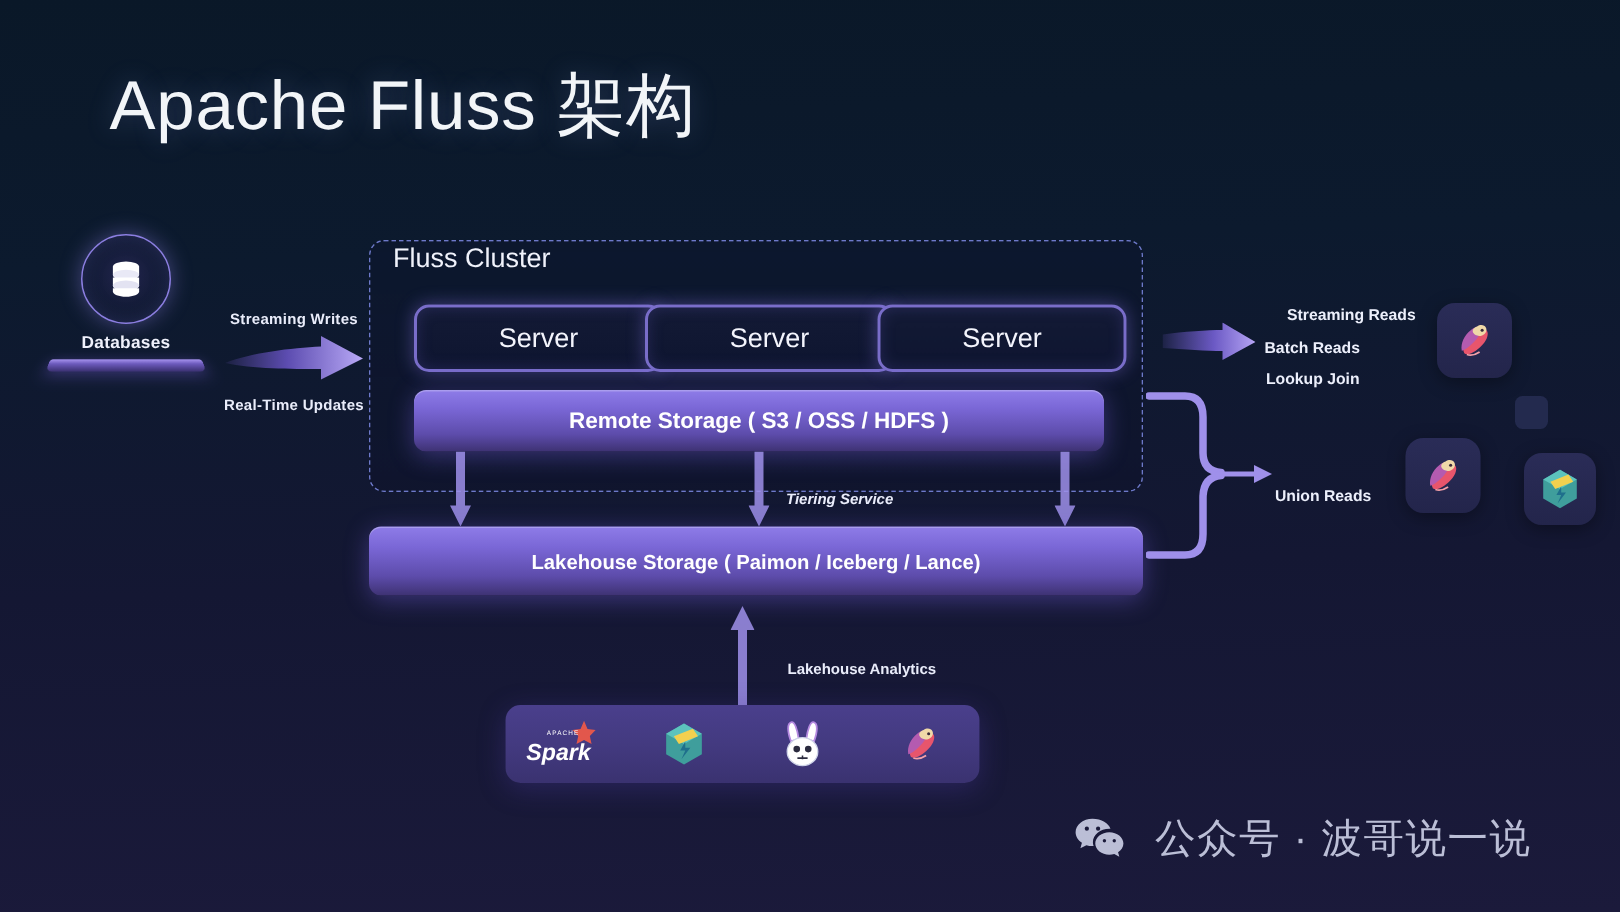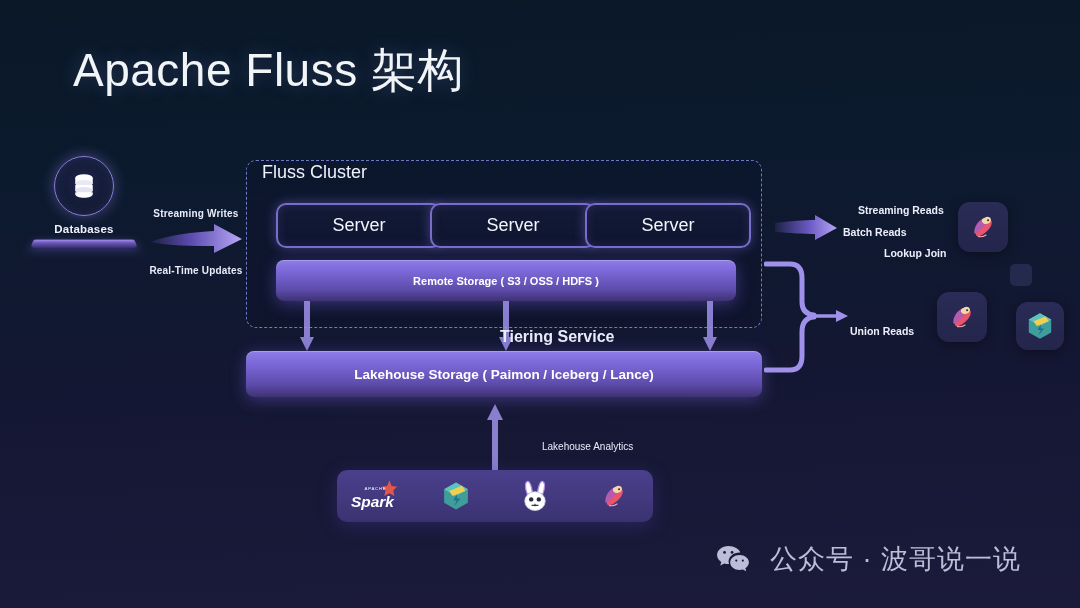--- a/index.html
+++ b/index.html
@@ -88,45 +88,45 @@
 
   .bar {
     border-radius: 8px;
     display: flex; align-items: center; justify-content: center;
     color: #fff;
     background: linear-gradient(180deg, #8e7ce8 0%, #7a67d6 30%, #5d4cab 72%, #3e3273 100%);
     box-shadow: 0 3px 16px rgba(110,90,210,.45), inset 0 1px 0 rgba(255,255,255,.25);
   }
   #remote-storage {
     left: 276px; top: 260px; width: 460px; height: 41px;
-    font-size: 11px; font-weight: 700;
+    font-size: 15px; font-weight: 700;
   }
   #lakehouse-storage {
     left: 246px; top: 351px; width: 516px; height: 46px;
     font-size: 13.5px; font-weight: 700;
   }
 
   
   .tier-arrow { top: 301px; width: 14px; height: 50px; }
   #tier-1 { left: 300px; }
   #tier-2 { left: 499px; }
   #tier-3 { left: 703px; }
 
-  #lbl-tiering { left: 500px; top: 328px; font-size: 16px; font-weight: 700; color: #e9ecfa; }
-  #lbl-analytics { left: 542px; top: 441px; font-size: 10px; font-weight: 400; color: #e9ecfa; }
+  #lbl-tiering { left: 524px; top: 328px; font-size: 10px; font-weight: 700; color: #e9ecfa; font-style: italic; }
+  #lbl-analytics { left: 525px; top: 441px; font-size: 10px; font-weight: 700; color: #e9ecfa; }
 
   #analytics-arrow { left: 487px; top: 404px; width: 16px; height: 68px; }
 
   
   .read-lbl {
     font-size: 10.5px; font-weight: 700; color: #eceffb; white-space: nowrap;
   }
   #lbl-streaming-reads { left: 840px; top: 204px; padding-left: 18px; }
   #lbl-batch-reads { left: 843px; top: 226px; }
-  #lbl-lookup-join { left: 844px; top: 247px; margin-left: 40px; }
+  #lbl-lookup-join { left: 844px; top: 247px; }
   #lbl-union-reads { left: 850px; top: 325px; }
 
   #reads-arrow { left: 775px; top: 215px; width: 62px; height: 26px; }
   #union-connector { left: 764px; top: 258px; width: 92px; height: 118px; }
 
   
   .tile {
     border-radius: 12px;
     background: linear-gradient(180deg, #2a2c57 0%, #23254b 100%);
     box-shadow: 0 3px 12px rgba(0,0,0,.35);

